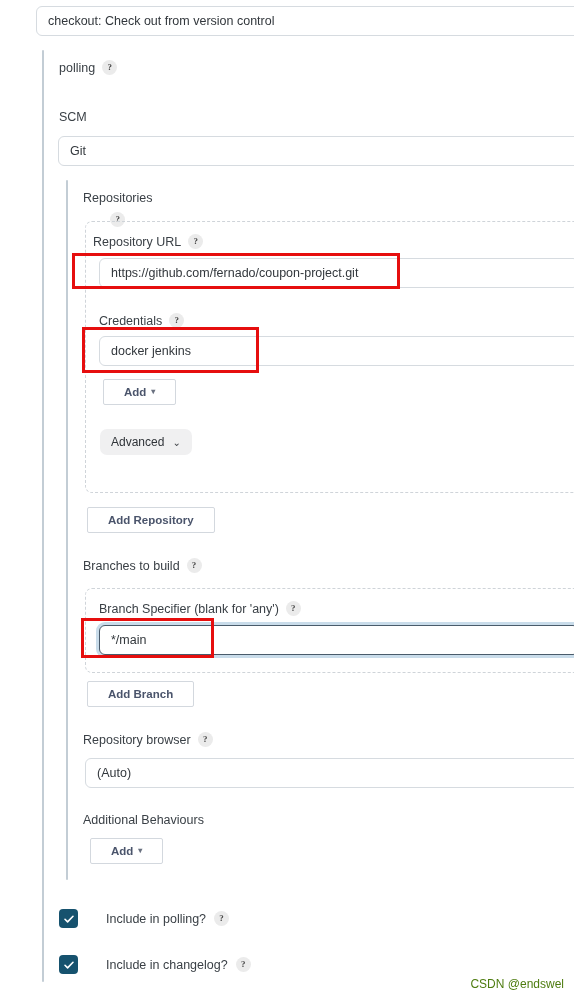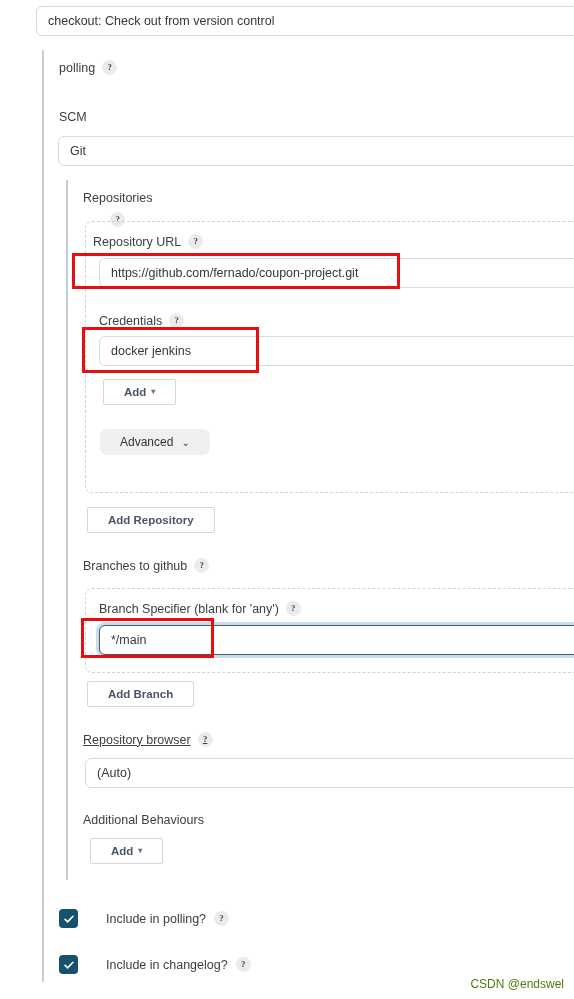--- a/index.html
+++ b/index.html
@@ -153,21 +153,21 @@
     line-height: 1;
     color: #6a7180;
   }
   .btn-pill {
     position: absolute;
     display: inline-flex;
     align-items: center;
     justify-content: center;
     gap: 8px;
     height: 26px;
-    padding: 0 20px;
+    padding: 0 11px;
     border: 0;
     border-radius: 7px;
     background: #f0f0f1;
     color: #2f3338;
     font-size: 12px;
     font-weight: normal;
     white-space: nowrap;
     cursor: pointer;
   }
   .btn-pill .chev {
@@ -280,39 +280,39 @@
   <div class="btn-pill" style="left:100px; top:429px;">
     <span>Advanced</span>
     <span class="chev">⌄</span>
   </div>
 
   <div class="btn" style="left:87px; top:507px;">
     <span>Add Repository</span>
   </div>
 
   <div class="field-label" style="left:83px; top:558px;">
-    <span>Branches to github</span>
+    <span>Branches to build</span>
     <span class="help-badge">?</span>
   </div>
 
   <div class="dashed-box" style="left:85px; top:588px; width:505px; height:85px;"></div>
 
   <div class="field-label" style="left:99px; top:601px;">
     <span>Branch Specifier (blank for 'any')</span>
     <span class="help-badge">?</span>
   </div>
   <div class="text-input focused" style="left:99px; top:625px; width:480px;" title="">
     <span>*/main</span>
   </div>
 
   <div class="btn" style="left:87px; top:681px;">
     <span>Add Branch</span>
   </div>
 
-  <div class="field-label" style="left:83px; top:732px;text-decoration:underline;">
+  <div class="field-label" style="left:83px; top:732px;">
     <span>Repository browser</span>
     <span class="help-badge">?</span>
   </div>
   <div class="text-input" style="left:85px; top:758px; width:505px;">
     <span>(Auto)</span>
   </div>
 
   <div class="field-label" style="left:83px; top:813px;">
     <span>Additional Behaviours</span>
   </div>

